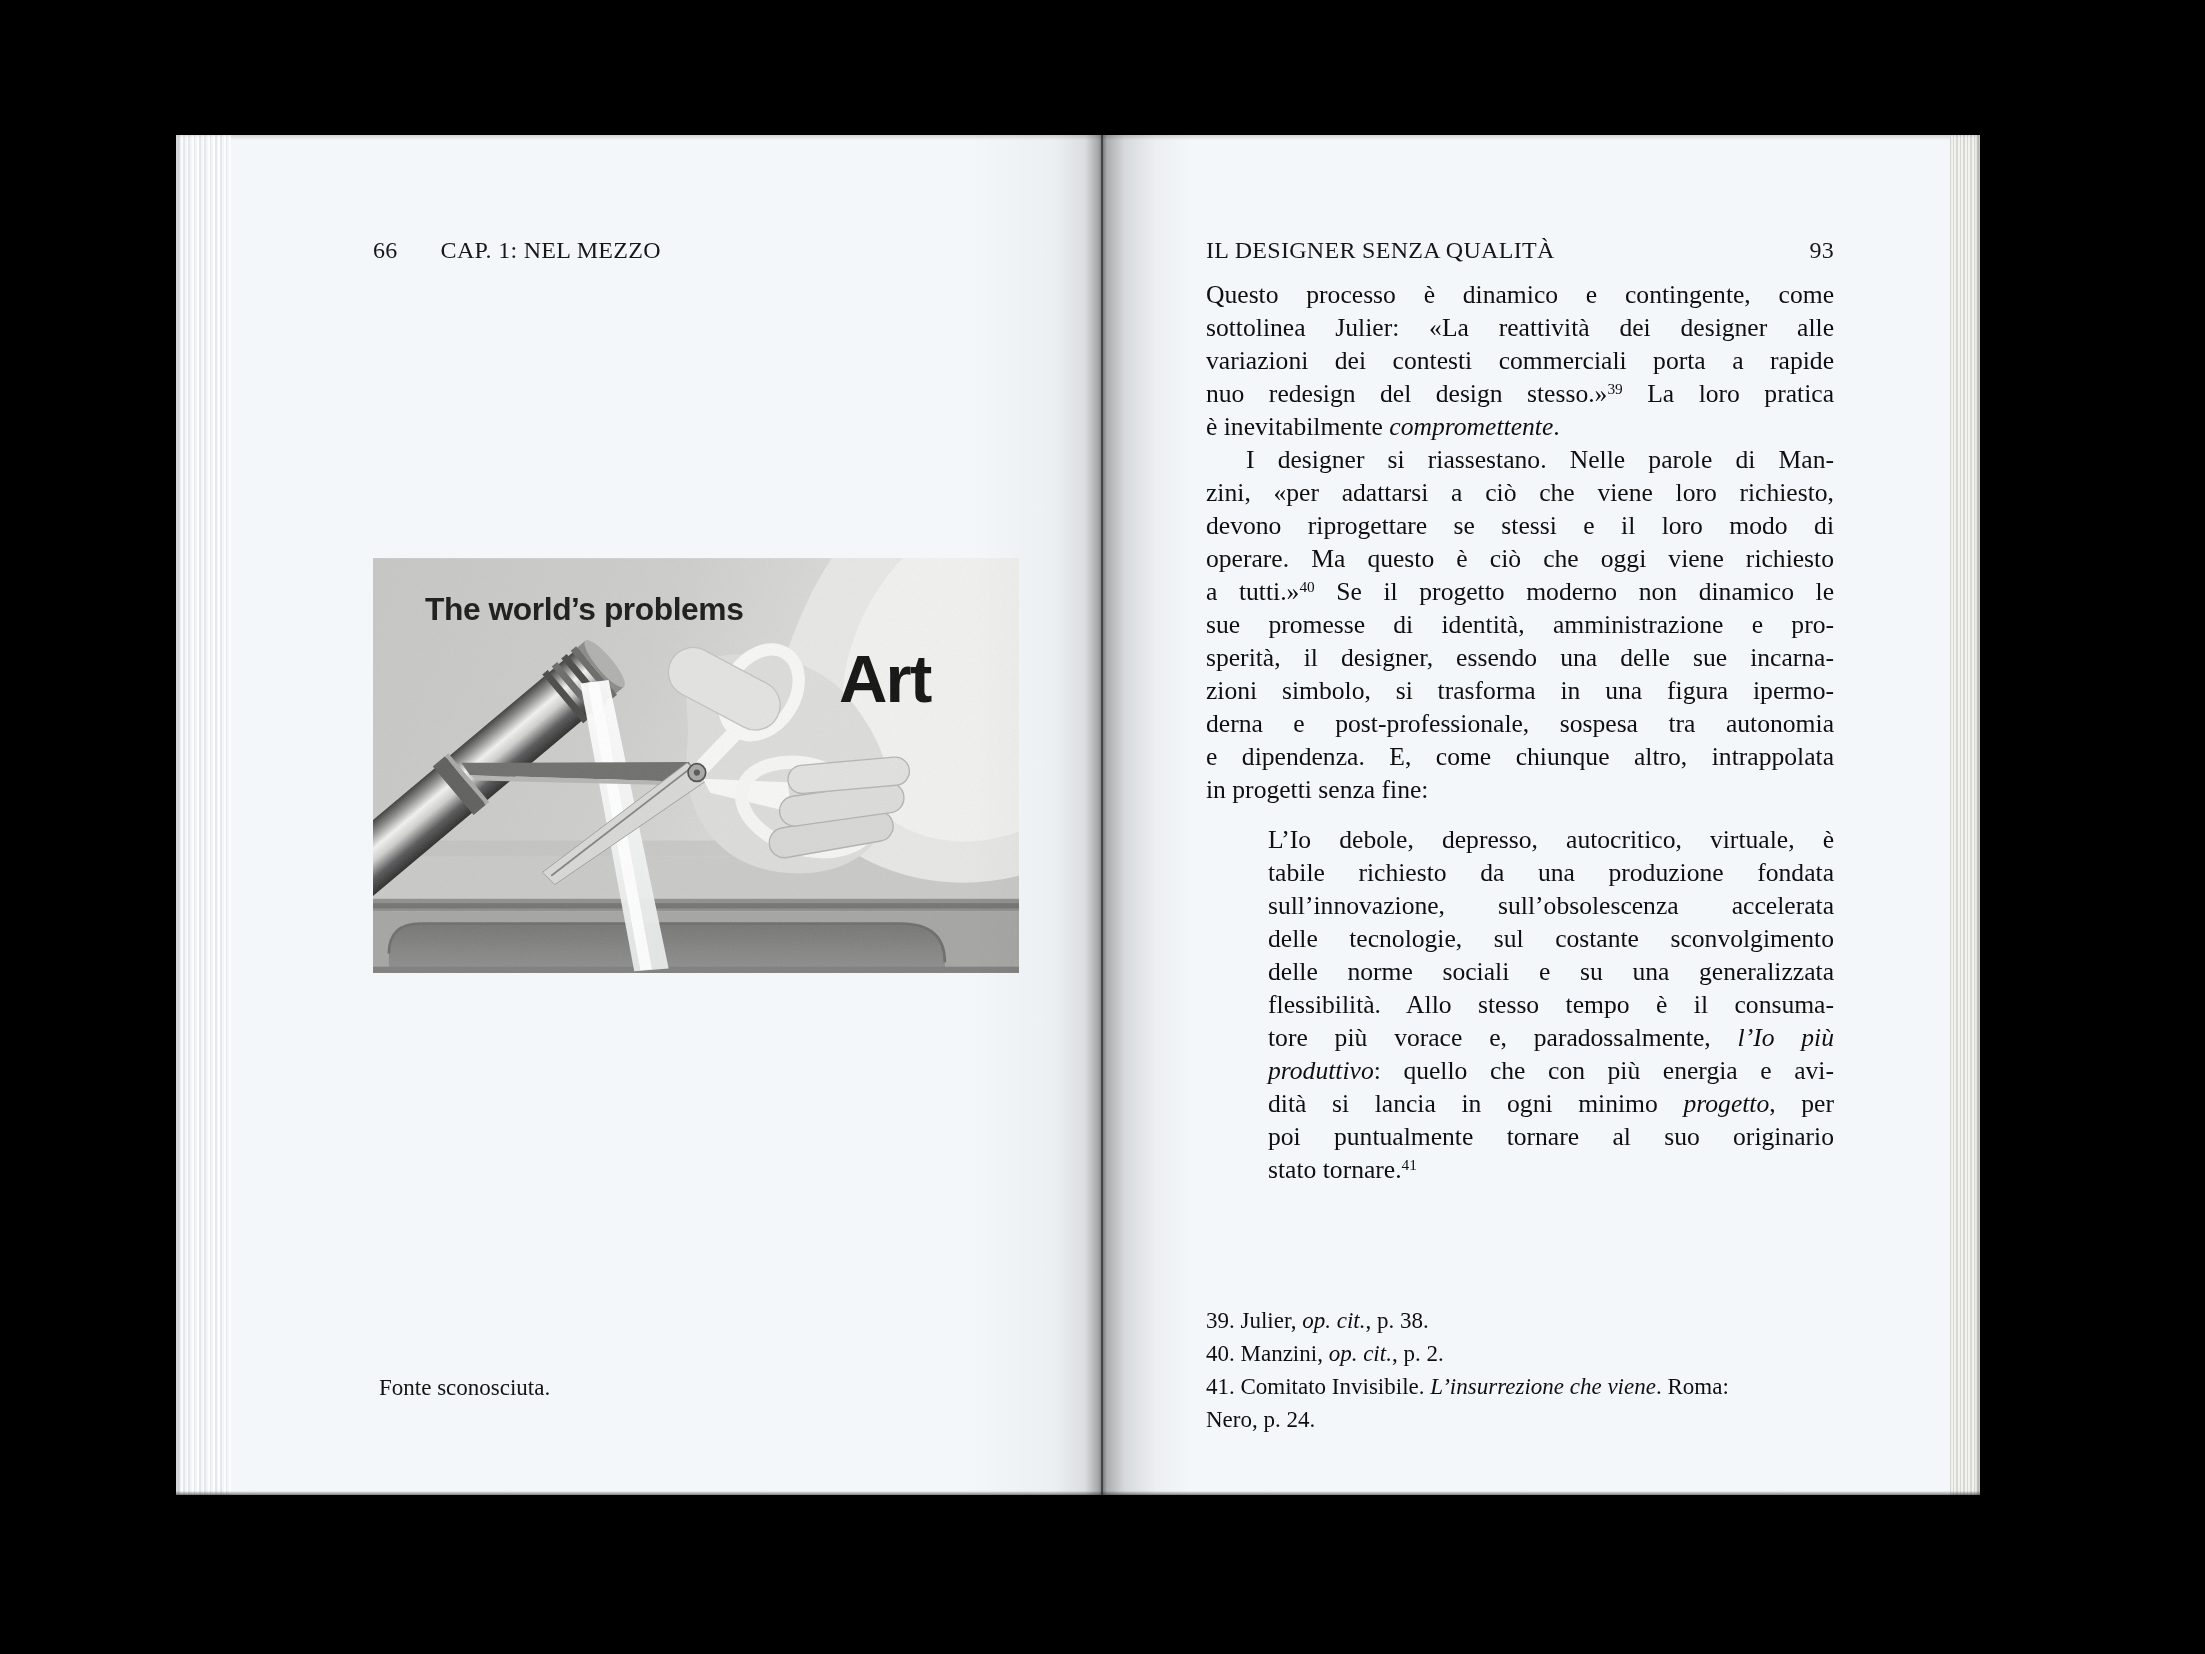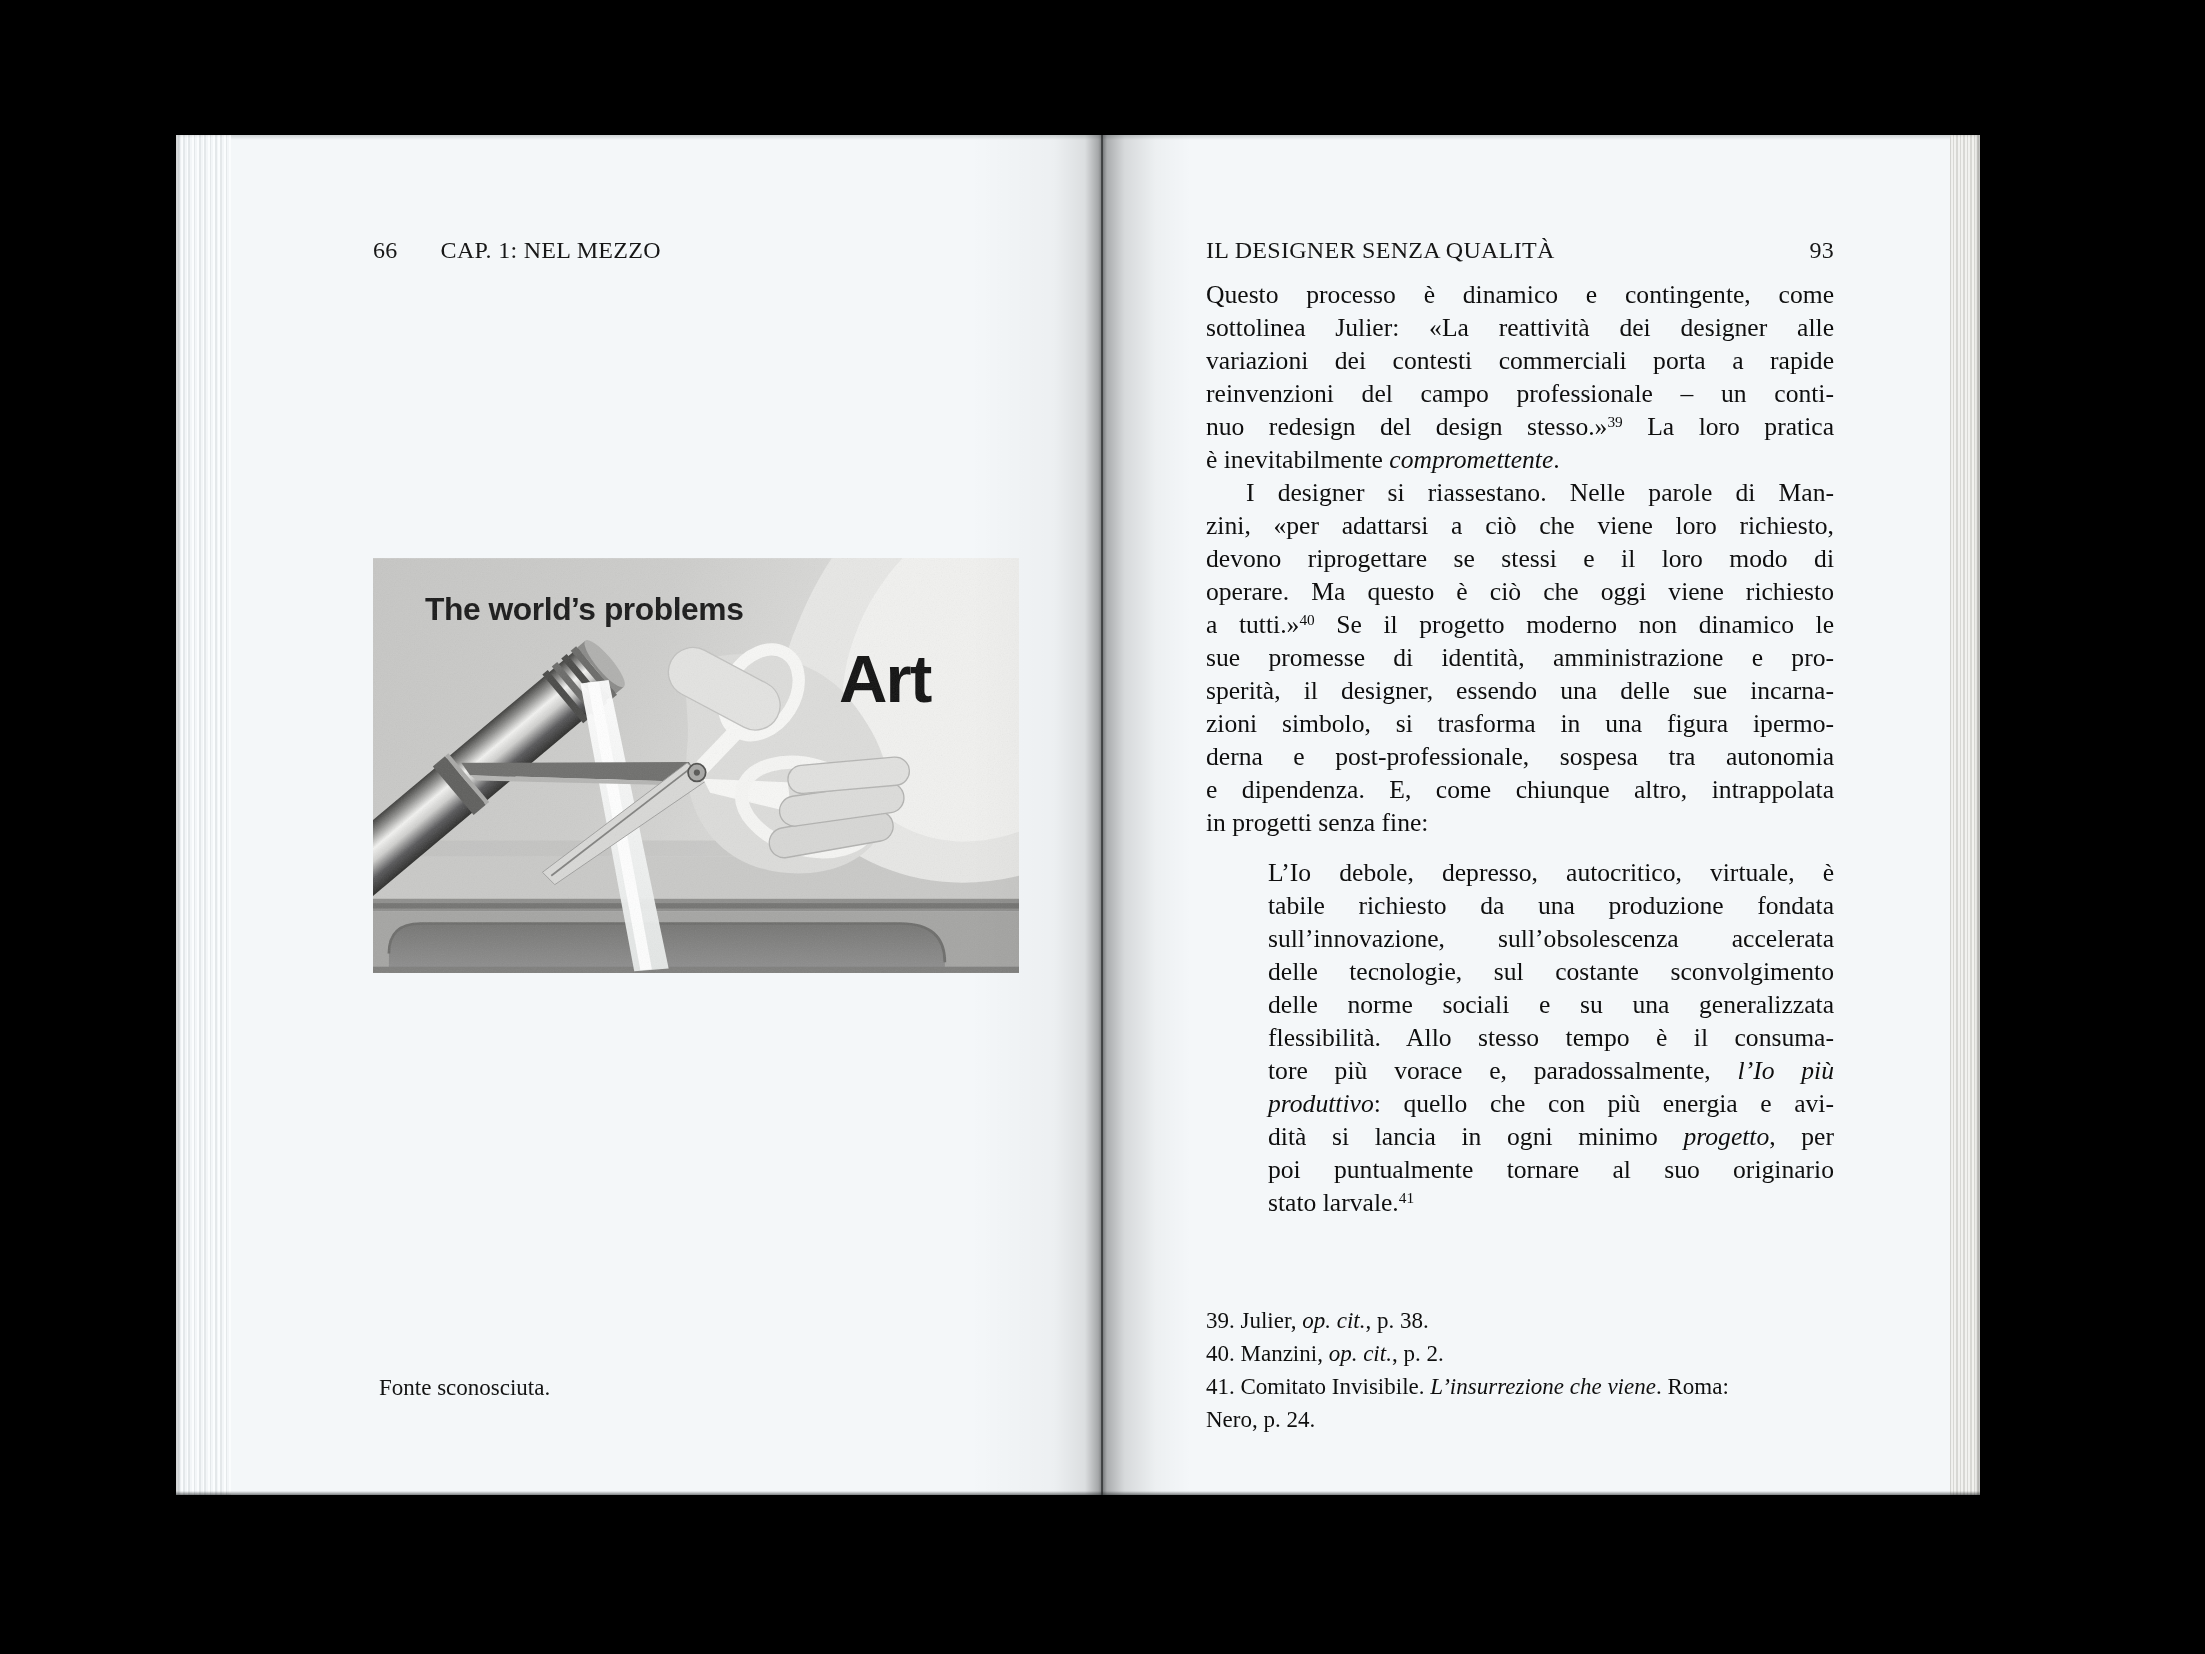--- a/index.html
+++ b/index.html
@@ -171,21 +171,20 @@
       <div class="running-header rh-right">
         <span class="rh-title">IL DESIGNER SENZA QUALITÀ</span>
         <span class="rh-num">93</span>
       </div>
 
       <div class="bodycol">
           <div class="para">
             <div class="tline just"><span>Questo processo è dinamico e contingente, come</span></div>
             <div class="tline just"><span>sottolinea Julier: «La reattività dei designer alle</span></div>
             <div class="tline just"><span>variazioni dei contesti commerciali porta a rapide</span></div>
-            <div class="tline just"><span>reinvenzioni del campo professionale – un conti-</span></div>
             <div class="tline just"><span>nuo redesign del design stesso.»</span><sup>39</sup><span> La loro pratica</span></div>
             <div class="tline"><span>è inevitabilmente </span><em>compromettente</em><span>.</span></div>
           </div>
           <div class="para">
             <div class="tline just ind"><span>I designer si riassestano. Nelle parole di Man-</span></div>
             <div class="tline just"><span>zini, «per adattarsi a ciò che viene loro richiesto,</span></div>
             <div class="tline just"><span>devono riprogettare se stessi e il loro modo di</span></div>
             <div class="tline just"><span>operare. Ma questo è ciò che oggi viene richiesto</span></div>
             <div class="tline just"><span>a tutti.»</span><sup>40</sup><span> Se il progetto moderno non dinamico le</span></div>
             <div class="tline just"><span>sue promesse di identità, amministrazione e pro-</span></div>
@@ -199,21 +198,21 @@
             <div class="tline just"><span>L’Io debole, depresso, autocritico, virtuale, è</span></div>
             <div class="tline just"><span>tabile richiesto da una produzione fondata</span></div>
             <div class="tline just"><span>sull’innovazione, sull’obsolescenza accelerata</span></div>
             <div class="tline just"><span>delle tecnologie, sul costante sconvolgimento</span></div>
             <div class="tline just"><span>delle norme sociali e su una generalizzata</span></div>
             <div class="tline just"><span>flessibilità. Allo stesso tempo è il consuma-</span></div>
             <div class="tline just"><span>tore più vorace e, paradossalmente, </span><em>l’Io più</em></div>
             <div class="tline just"><em>produttivo</em><span>: quello che con più energia e avi-</span></div>
             <div class="tline just"><span>dità si lancia in ogni minimo </span><em>progetto</em><span>, per</span></div>
             <div class="tline just"><span>poi puntualmente tornare al suo originario</span></div>
-            <div class="tline"><span>stato larvale.</span><sup>41</sup></div>
+            <div class="tline"><span>stato tornare.</span><sup>41</sup></div>
           </div>
         </div>
 
       <div class="footnotes">
           <div class="para">
             <div class="tline"><span>39. Julier, </span><em>op. cit.</em><span>, p. 38.</span></div>
             <div class="tline"><span>40. Manzini, </span><em>op. cit.</em><span>, p. 2.</span></div>
             <div class="tline"><span>41. Comitato Invisibile. </span><em>L’insurrezione che viene</em><span>. Roma:</span></div>
             <div class="tline"><span>Nero, p. 24.</span></div>
           </div>

